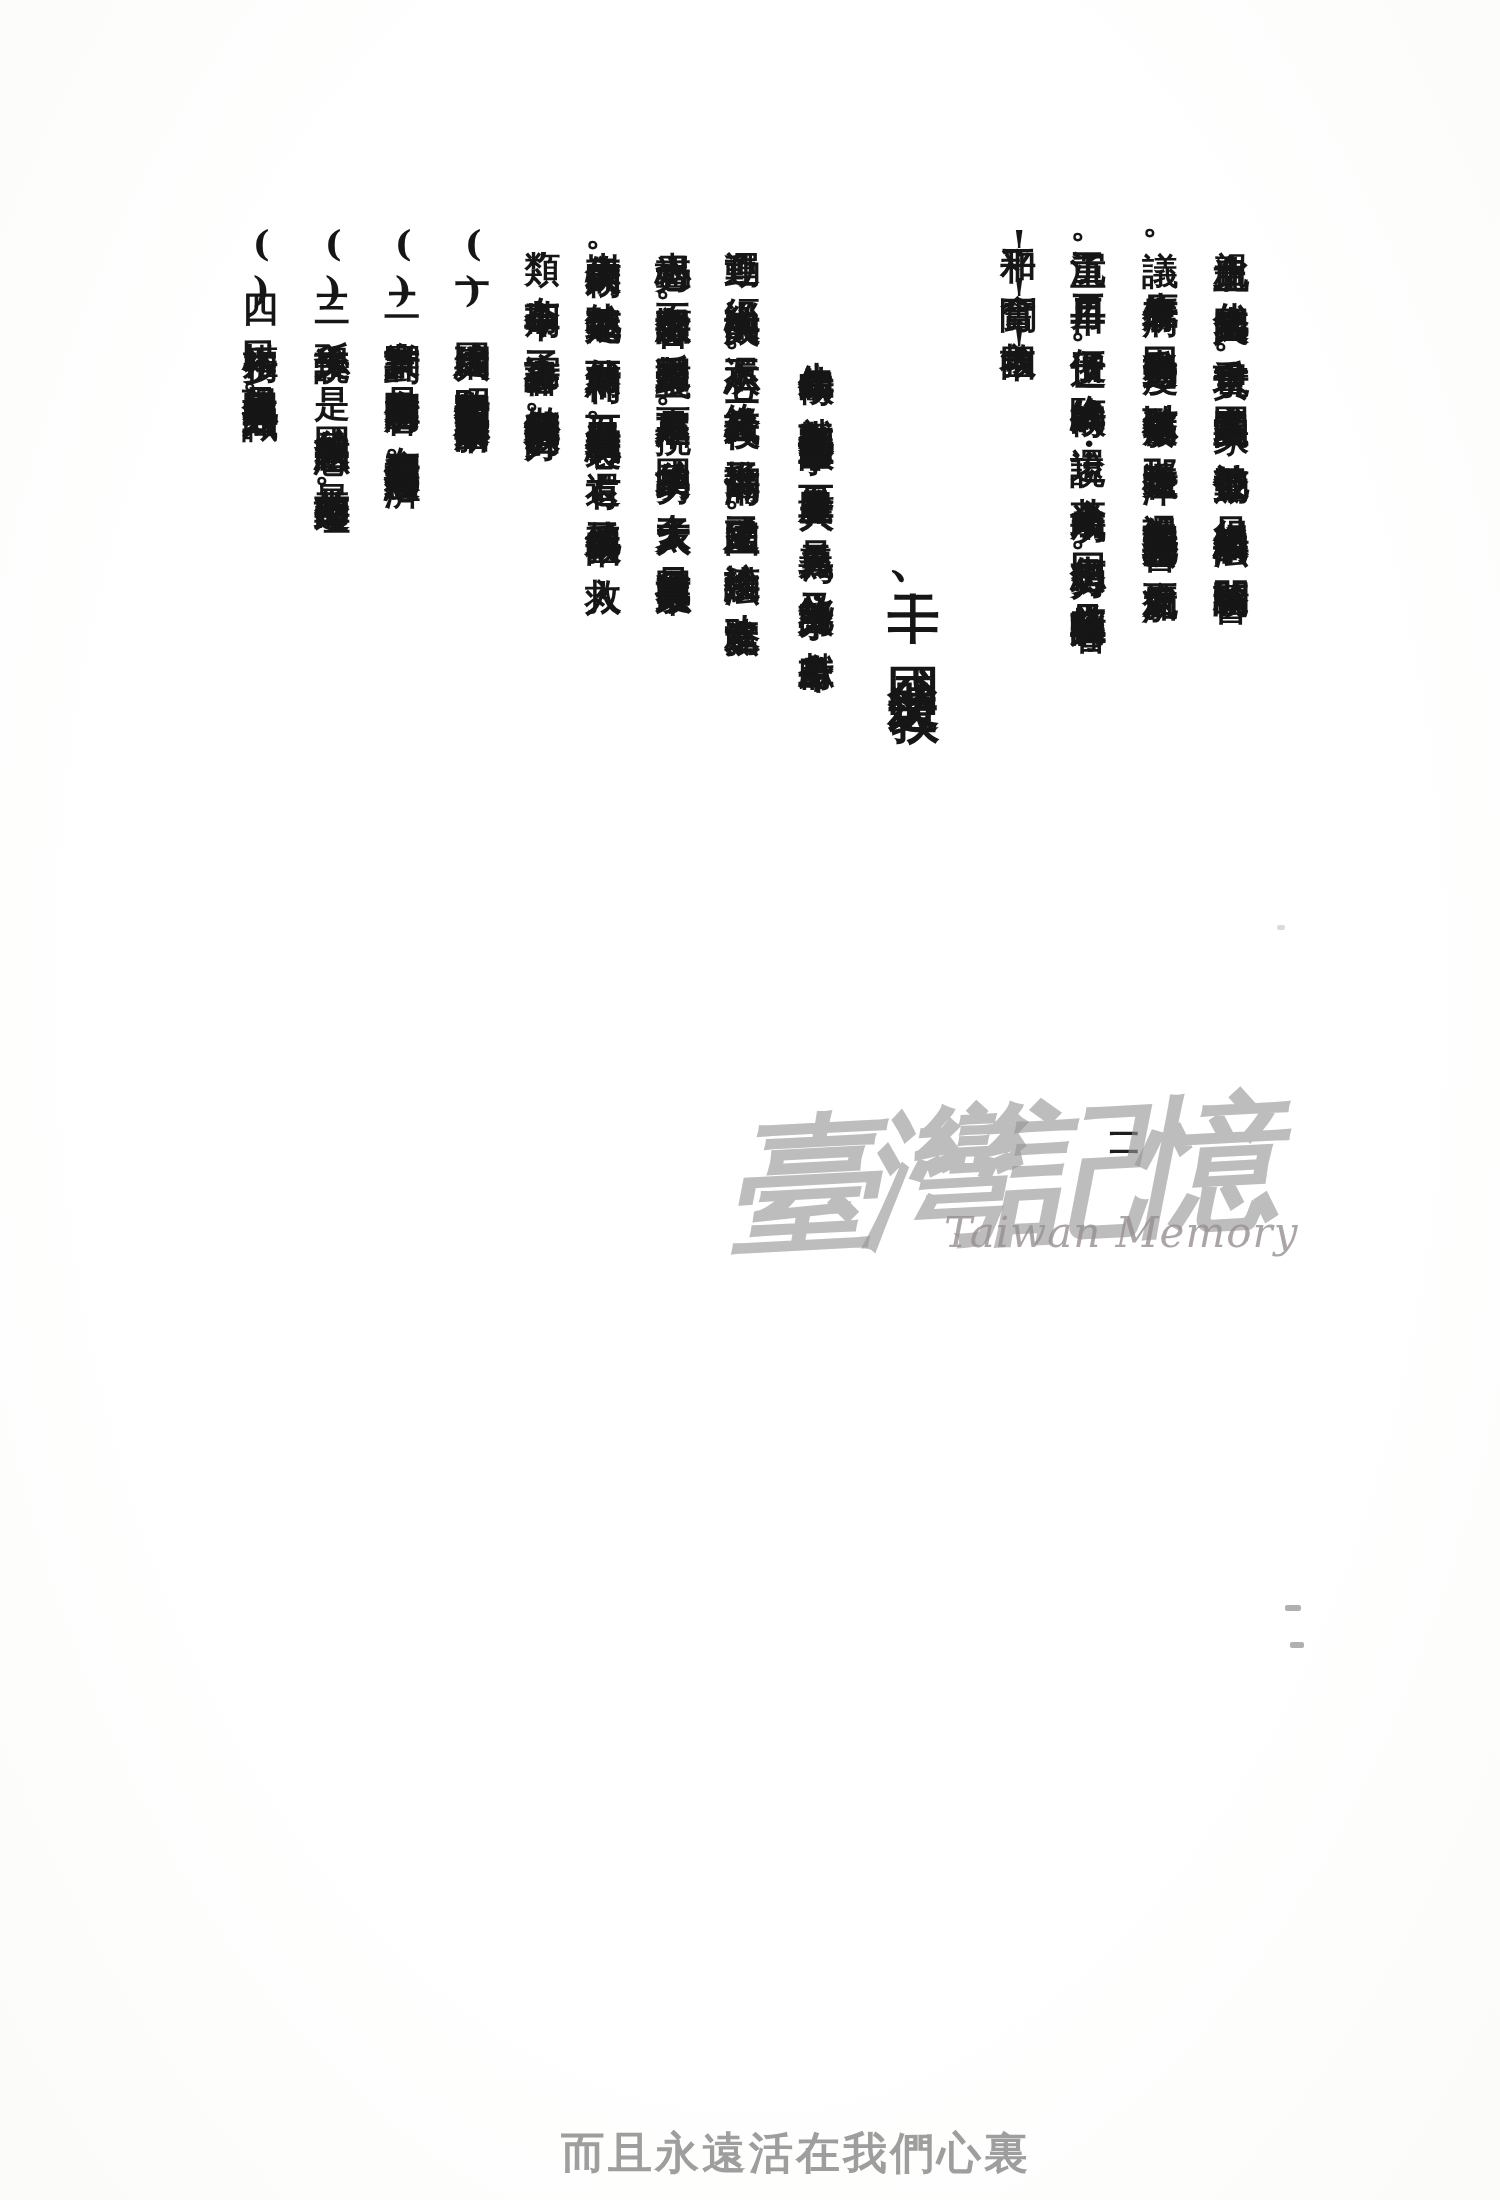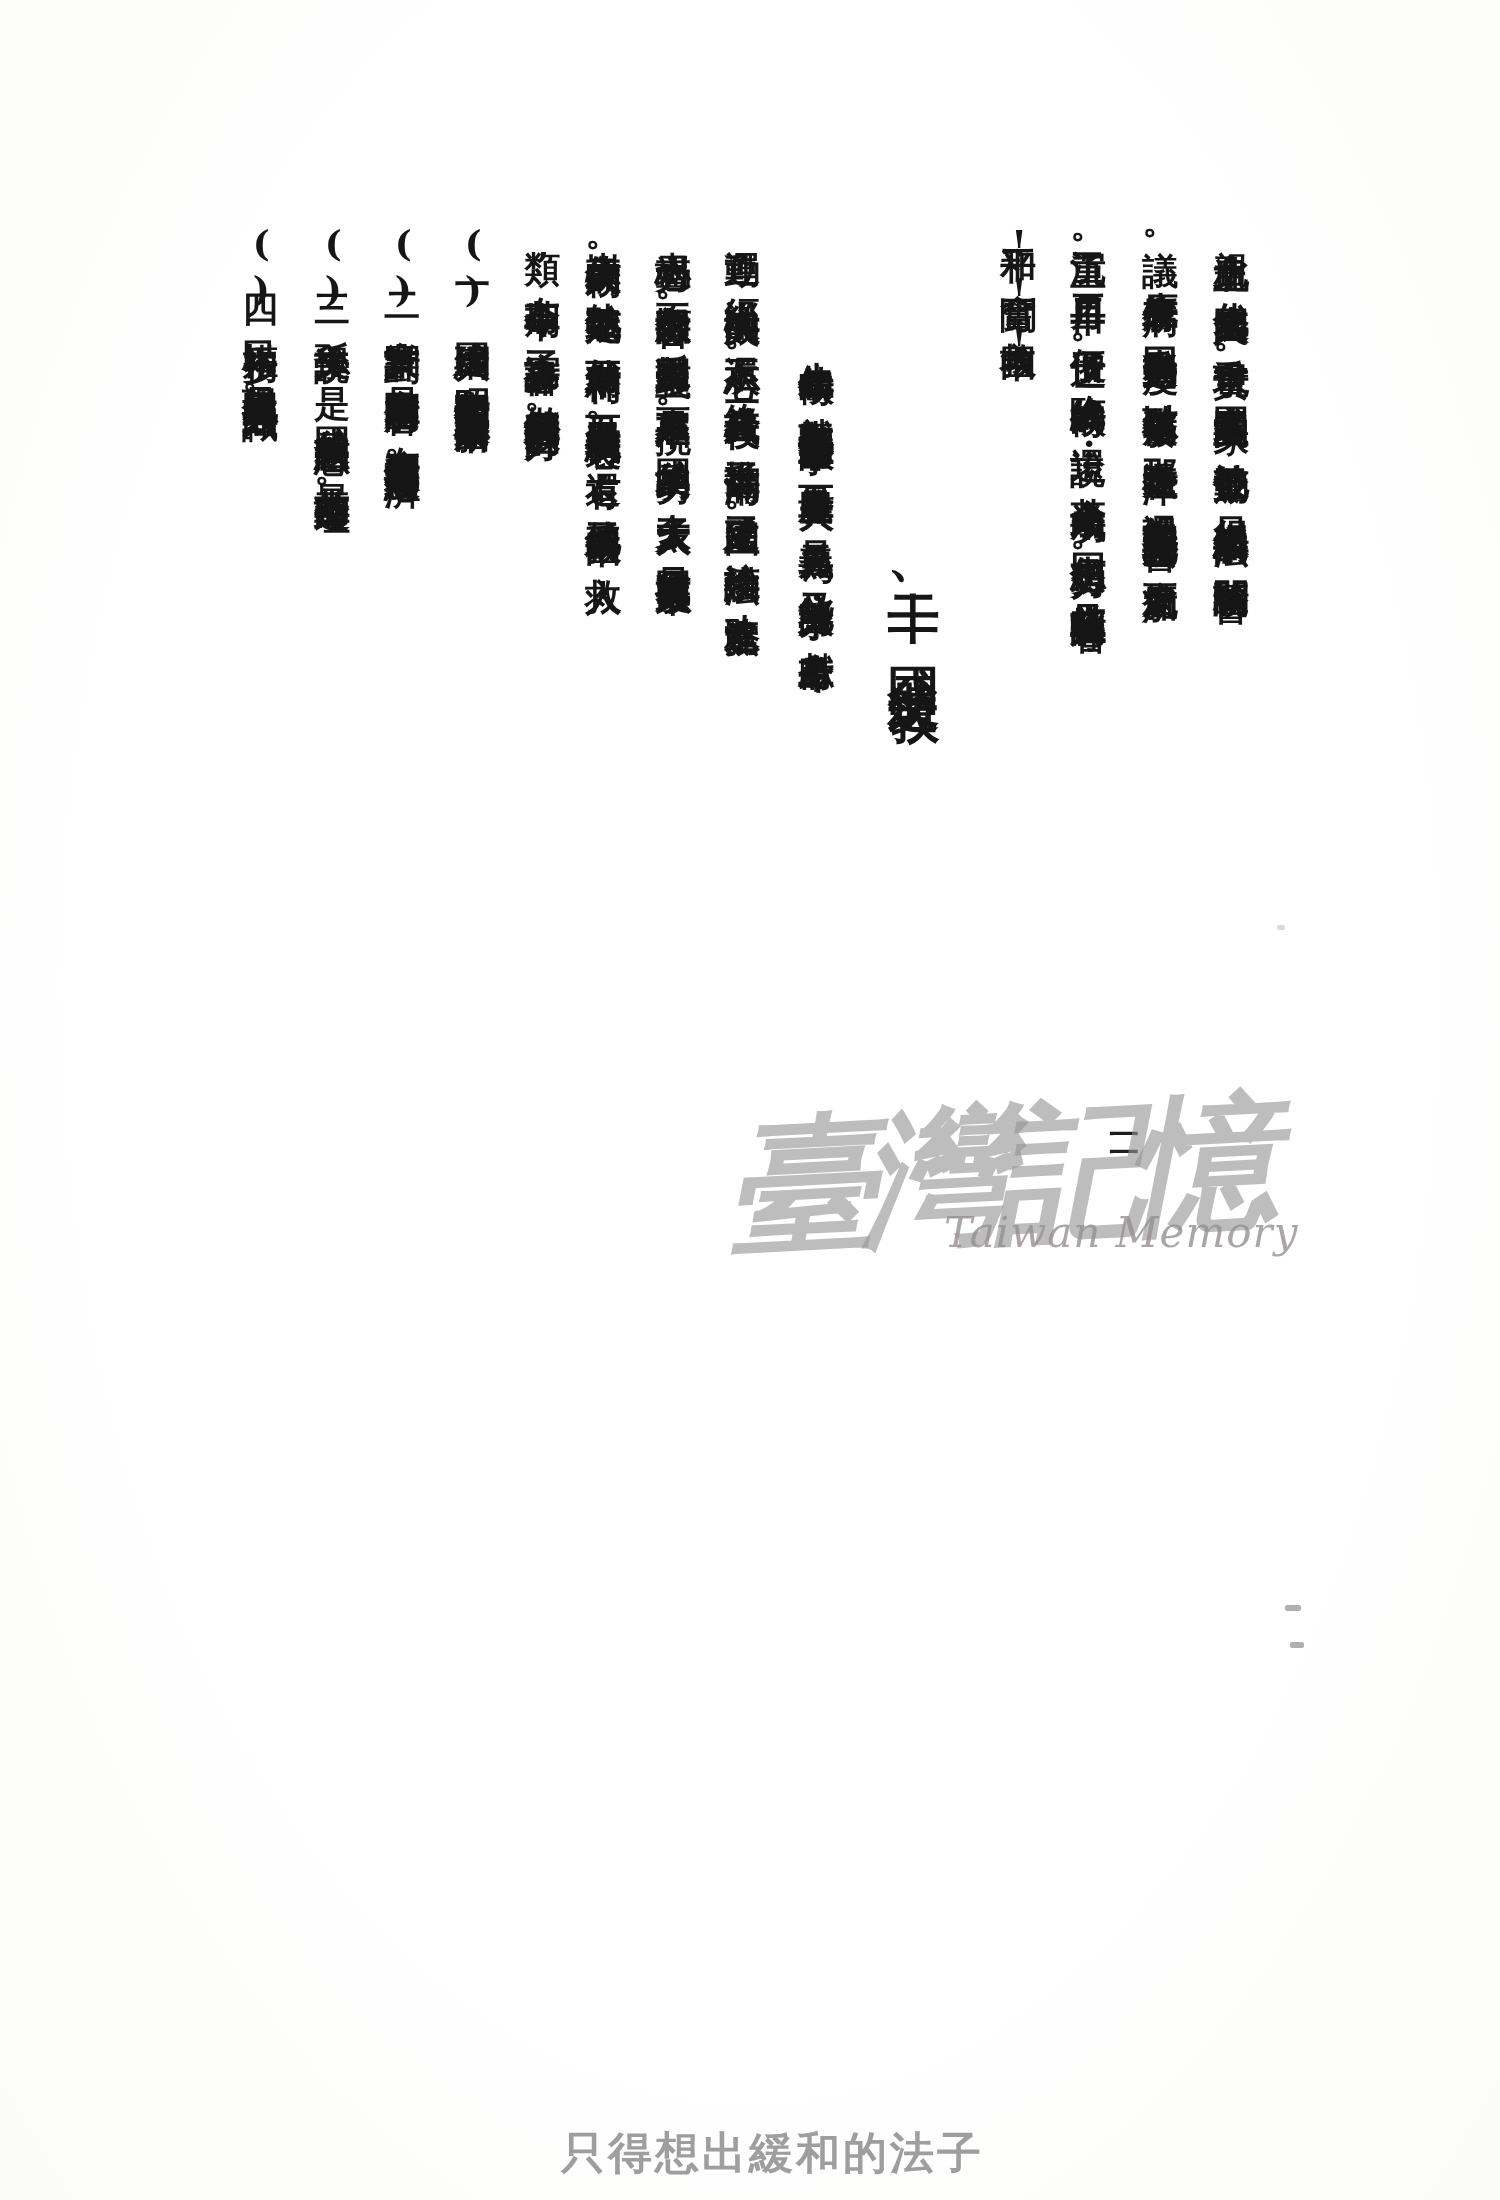--- a/index.html
+++ b/index.html
@@ -118,15 +118,15 @@
 
   <div class="vcol pagenum pn">一一</div>
 
   <div class="speck s1"></div>
   <div class="speck s2"></div>
   <div class="speck s3"></div>
 
   <div class="wm-cjk">臺灣記憶</div>
   <div class="wm-latin">Taiwan Memory</div>
 
-  <div class="footer-mark">只得想出緩和的法子</div>
+  <div class="footer-mark">而且永遠活在我們心裏</div>
 
 </div>
 
 </body></html>

